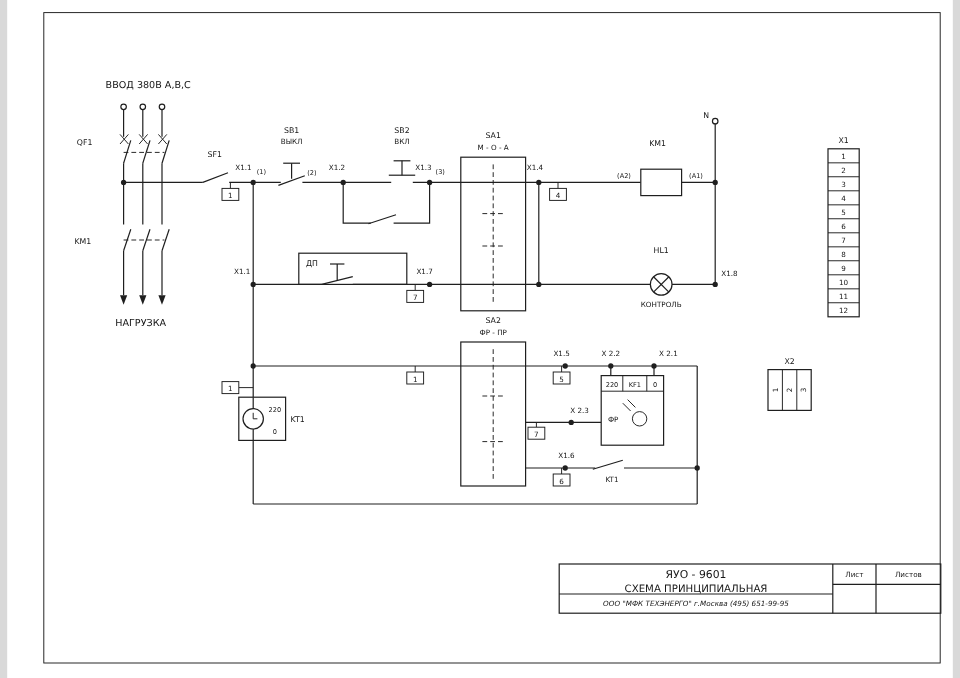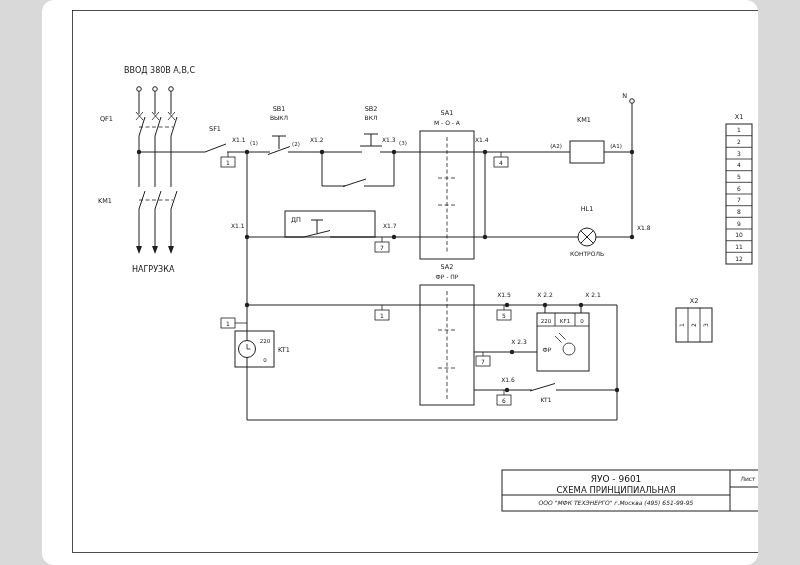--- a/index.html
+++ b/index.html
@@ -1,17 +1,17 @@
 <!DOCTYPE html>
 <html><head>
 <meta charset="utf-8">
 <style>
   html,body{margin:0;padding:0;}
   body{background:#d9d9d9;font-family:"Liberation Sans",sans-serif;}
-  .page{width:716px;height:565px;background:#ffffff;position:relative;margin:0 auto;overflow:hidden;border-radius:12px;}
+  .page{width:788px;height:565px;background:#ffffff;position:relative;margin:0 auto;overflow:hidden;}
   svg{display:block;}
   .w{stroke:#1f1f1f;stroke-width:1;fill:none;}
   .thin{stroke:#1f1f1f;stroke-width:0.8;fill:none;}
   .dash{stroke:#1f1f1f;stroke-width:0.8;fill:none;stroke-dasharray:4 2.5;}
   .dot{fill:#1f1f1f;stroke:none;}
   .openc{fill:#ffffff;stroke:#1f1f1f;stroke-width:1;}
   .blockr{fill:none;stroke:#1f1f1f;stroke-width:1;}
   .blockw{fill:#ffffff;stroke:#1f1f1f;stroke-width:1;}
   .markerb{fill:#ffffff;stroke:#1f1f1f;stroke-width:0.8;}
   .arrow{fill:#1f1f1f;stroke:none;}

